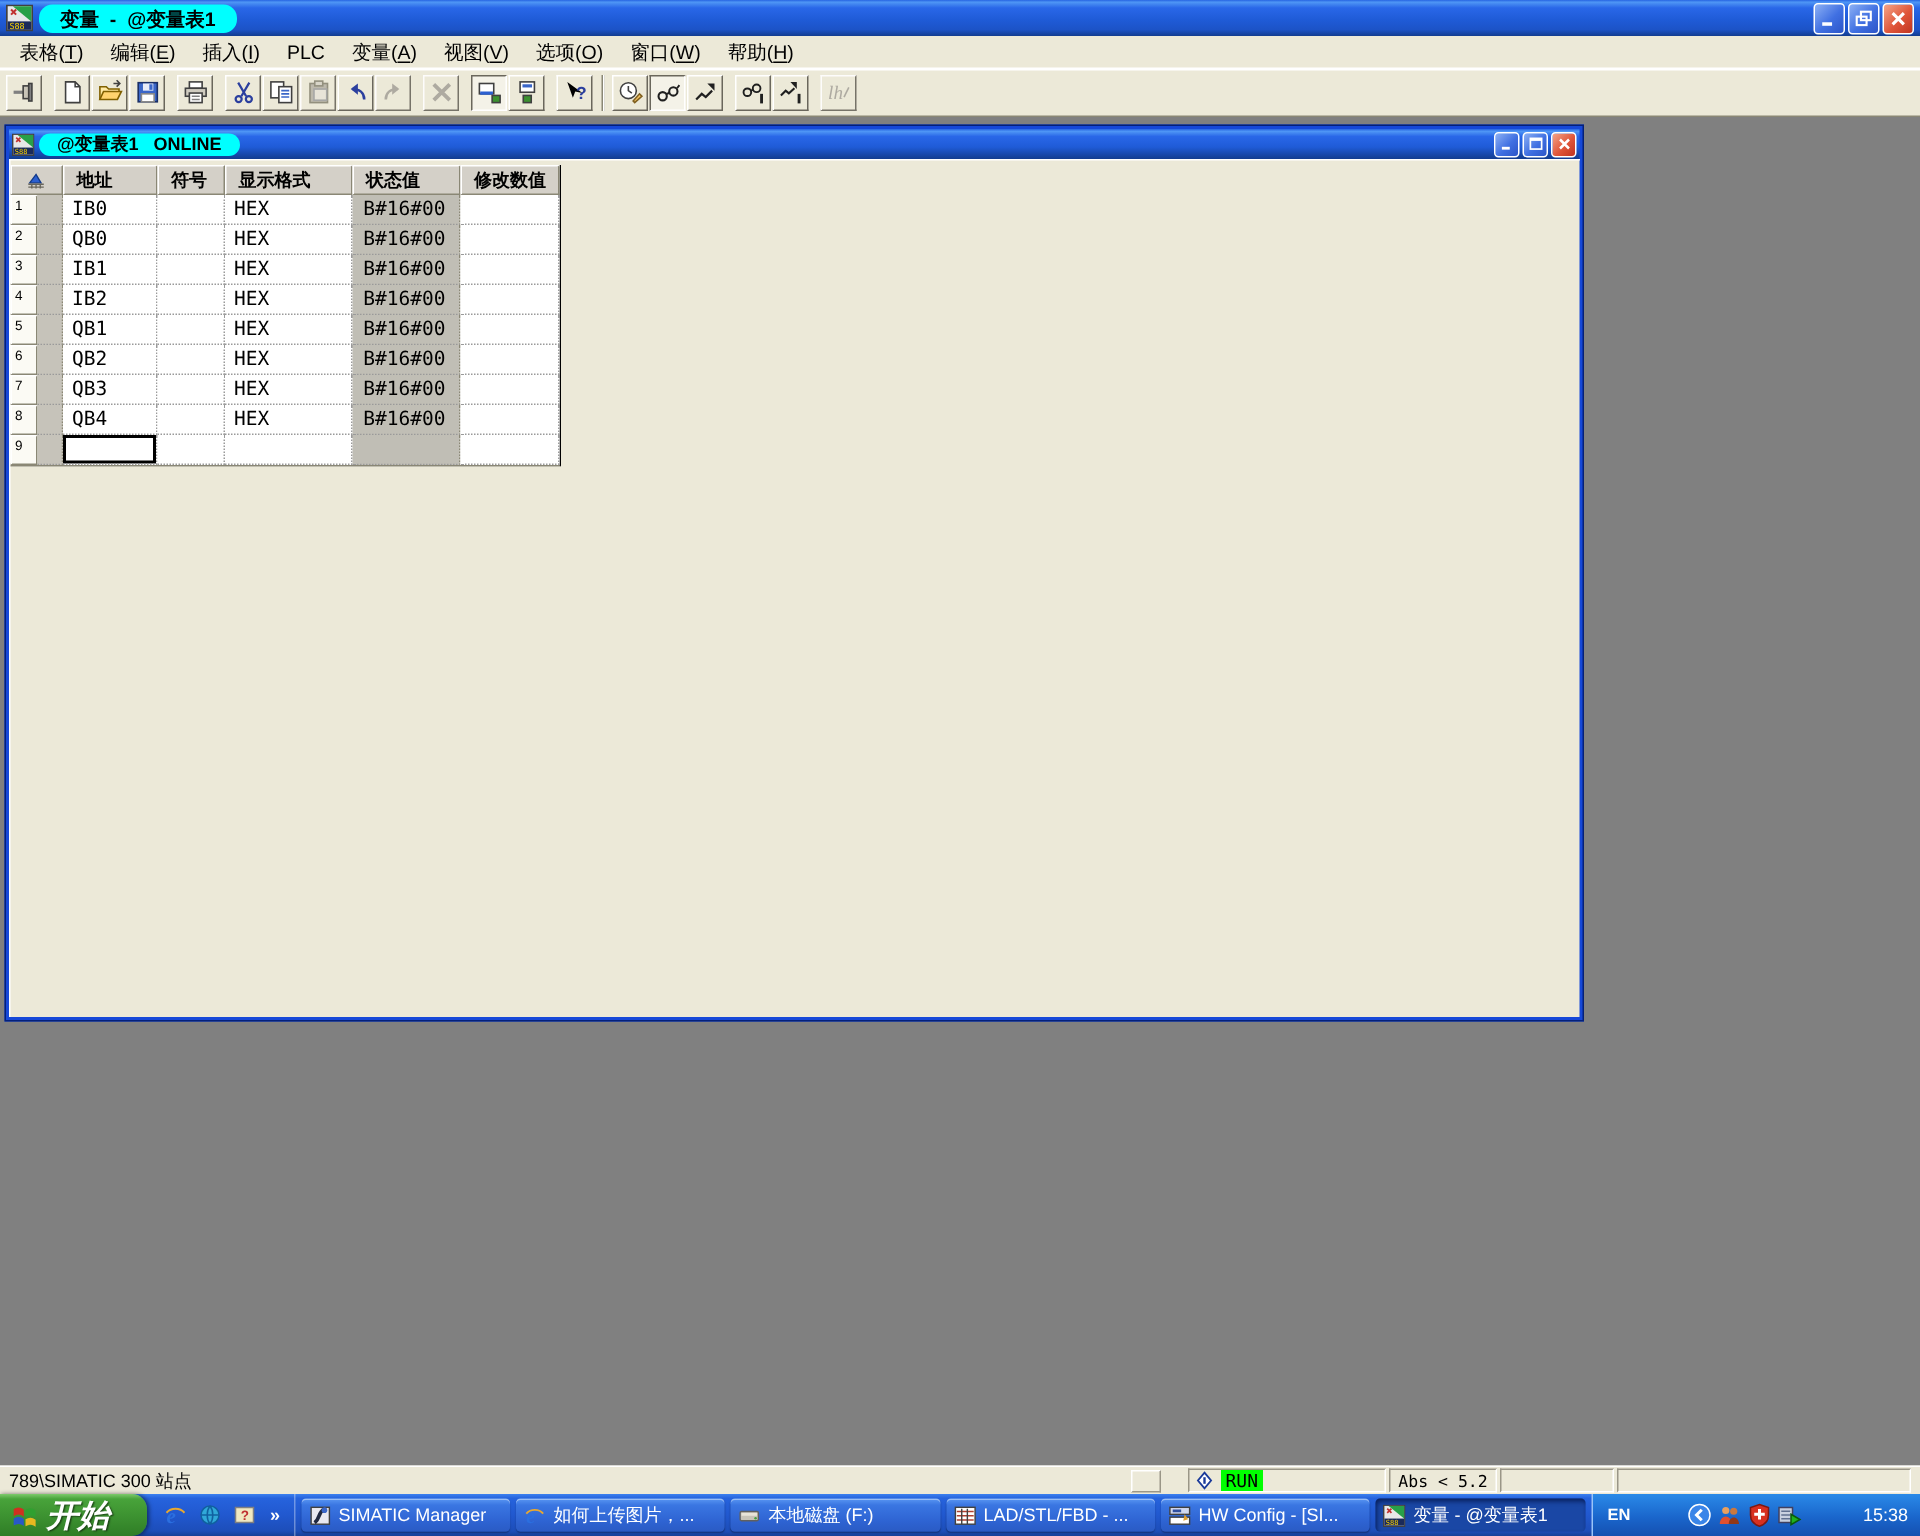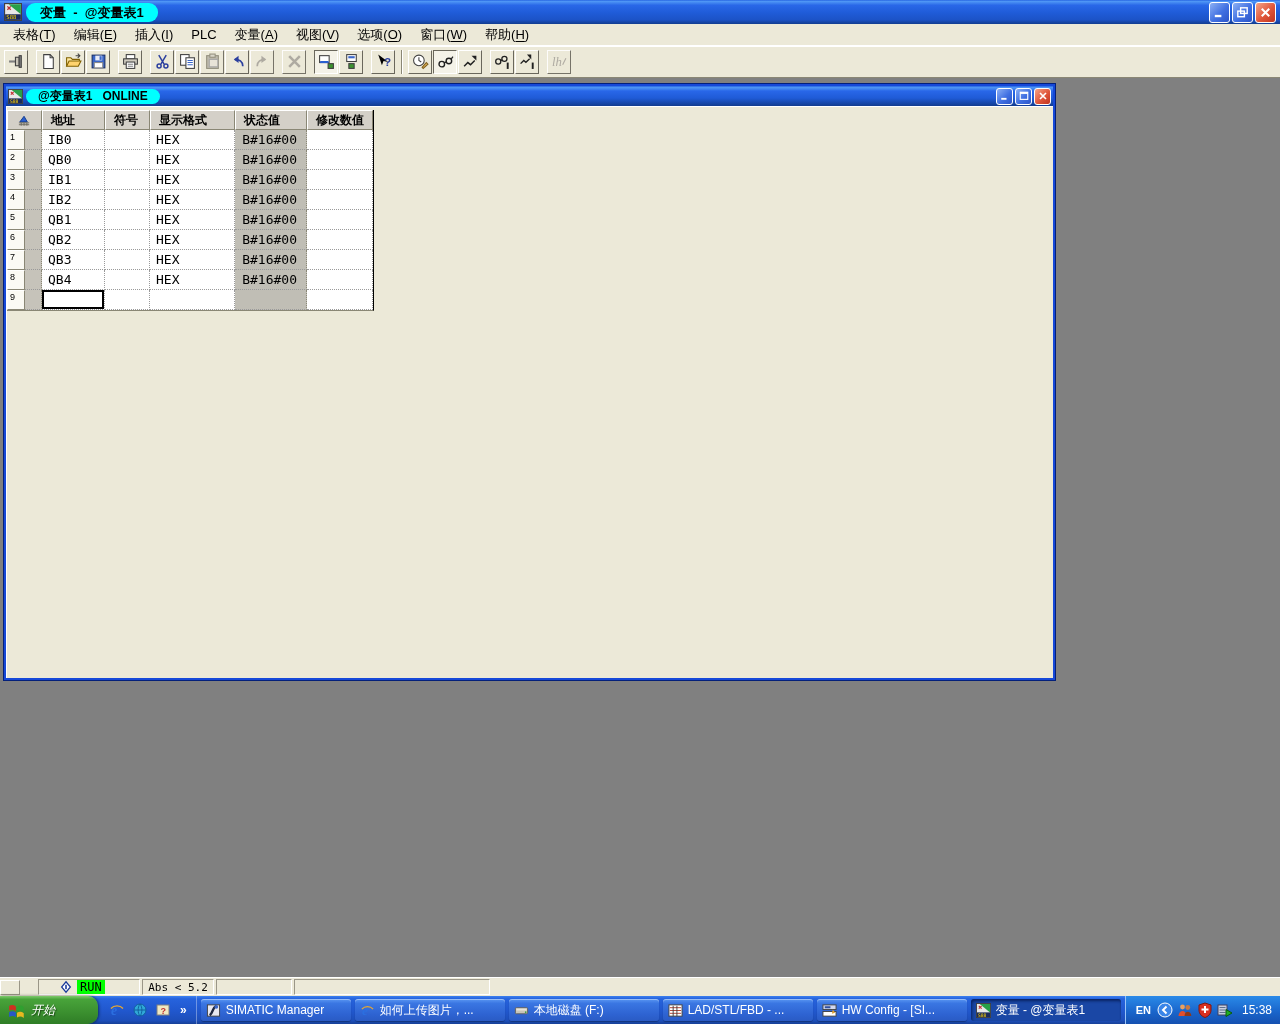--- a/index.html
+++ b/index.html
@@ -59,46 +59,46 @@
   .addrcell{padding-right:7px;}
   .addrcell.sel{box-shadow:inset 0 0 0 2px #000;}
   .statuscol{background:#c0beb5;border-right:1px dotted #8a8775;border-bottom:1px dotted #9a9a9a;
     font-family:"DejaVu Sans Mono", monospace;font-size:13px;display:flex;align-items:center;justify-content:flex-end;padding-right:9px;}
 
   
   .statusbar{position:absolute;left:0;top:977px;width:1280px;height:19px;background:#ece9d8;border-top:1px solid #fff;display:flex;align-items:center;font-size:12px;}
   .sb-left{flex:1;padding-left:6px;}
   .sb-mini{width:20px;height:15px;border:1px solid;border-color:#ffffff #9a9687 #9a9687 #ffffff;margin-right:18px;}
   .sb-panel{height:16px;border:1px solid;border-color:#9a9687 #ffffff #ffffff #9a9687;display:flex;align-items:center;margin-right:2px;font-size:11px;}
-  .sb-run{width:102px;padding-left:20px;}
+  .sb-run{width:132px;padding-left:3px;}
   .sb-run svg{width:14px;height:14px;margin-right:4px;}
   .run-label{background:#00ff00;color:#000;font-family:"DejaVu Sans Mono", monospace;font-size:12px;padding:0 3px;}
   .sb-abs{width:72px;justify-content:center;font-family:"DejaVu Sans Mono", monospace;}
   .sb-e1{width:76px;}
   .sb-e2{width:196px;margin-right:6px;}
 
   
   .taskbar{position:absolute;left:0;top:996px;width:1280px;height:28px;display:flex;align-items:center;
     background:linear-gradient(180deg,#3c81f0 0%,#2663dd 10%,#2158cf 50%,#1d4eb9 88%,#174097 100%);}
   .startbtn{height:28px;width:98px;display:flex;align-items:center;padding:0 16px 0 8px;border-radius:0 10px 10px 0;
     background:linear-gradient(180deg,#7eca6c 0%,#48a33a 12%,#3c9130 55%,#2f7d26 100%);box-shadow:1px 0 3px rgba(0,0,0,.5);}
   .startbtn svg{width:18px;height:18px;margin-right:5px;}
-  .start-label{color:#fff;font-size:12px;font-weight:normal;font-style:italic;text-shadow:1px 1px 1px rgba(0,0,0,.5);}
+  .start-label{color:#fff;font-size:21px;font-weight:bold;font-style:italic;text-shadow:1px 1px 1px rgba(0,0,0,.5);}
   .quicklaunch{display:flex;align-items:center;height:28px;padding:0 6px 0 10px;border-right:1px solid rgba(255,255,255,.35);}
   .ql-icon{width:18px;height:18px;margin-right:5px;display:flex;align-items:center;justify-content:center;}
   .ql-icon svg{width:16px;height:16px;}
   .ql-overflow{color:#fff;font-weight:bold;margin:0 3px;font-size:12px;}
   .taskbtns{display:flex;align-items:center;height:28px;padding:0 2px;flex:1;overflow:hidden;}
   .taskbtn{width:150px;height:22px;margin:0 2px;border-radius:3px;display:flex;align-items:center;padding:0 5px;color:#fff;font-size:12px;white-space:nowrap;overflow:hidden;
     background:linear-gradient(180deg,#5a97f2 0%,#3a76e2 20%,#2e63d2 70%,#2a5bc4 100%);box-shadow:inset 0 1px 0 rgba(255,255,255,.4), 0 1px 1px rgba(0,0,0,.3);}
   .taskbtn svg{width:15px;height:15px;margin-right:5px;flex:0 0 auto;}
   .taskbtn.active{background:#1a47a5;box-shadow:inset 1px 2px 3px rgba(5,25,80,.8);}
   .taskbtn span{overflow:hidden;text-overflow:ellipsis;}
   .tray{height:28px;display:flex;align-items:center;padding:0 8px 0 10px;margin-left:auto;
-    background:linear-gradient(180deg,#2a8ae8 0%,#1a66cc 55%,#1550b0 100%);border-left:1px solid #9ac4f8;}
+    background:linear-gradient(180deg,#2a8ae8 0%,#1a66cc 55%,#1550b0 100%);border-left:1px solid #9ac4f8;gap:32px;}
   .tray-lang{color:#fff;font-size:11px;font-weight:bold;margin-right:6px;}
   .tray-icon{width:17px;height:17px;margin-right:3px;display:flex;align-items:center;justify-content:center;}
   .tray-icon svg{width:16px;height:16px;}
   .tray-time{color:#fff;font-size:12px;margin-left:5px;}
 </style>
 </head>
 <body>
 
 <div class="titlebar">
   <span class="app-icon"><svg viewBox="0 0 16 16" xmlns="http://www.w3.org/2000/svg">
@@ -475,20 +475,21 @@
           <div class="cell wcell"></div>
           <div class="cell wcell"></div>
           <div class="cell statuscol"></div>
           <div class="cell wcell"></div>
         </div>
     </div>
   </div>
 </div>
 
 <div class="statusbar">
+  <div class="sb-left">789\SIMATIC 300 站点</div>
   <div class="sb-mini"></div>
   <div class="sb-panel sb-run">
     <span style="display:flex">
         <svg viewBox="0 0 16 16" xmlns="http://www.w3.org/2000/svg">
           <path d="M8 2l5 6-5 6-5-6z" fill="#fff" stroke="#1a3a9a" stroke-width="1.4"></path>
           <rect x="7.1" y="5.5" width="1.8" height="5" fill="#1a3a9a"></rect>
         </svg>
       </span>
     <span class="run-label">RUN</span>
   </div>

